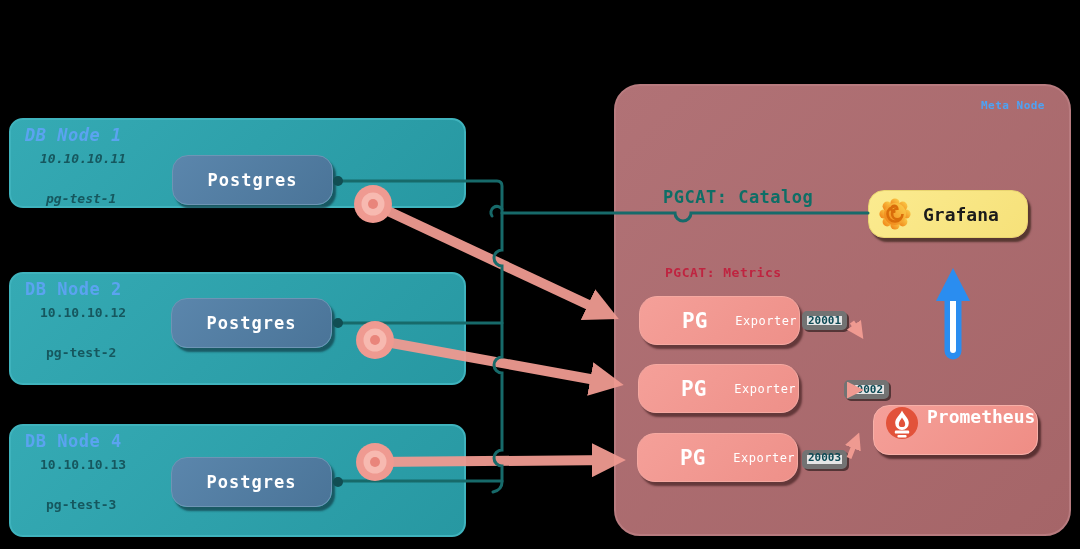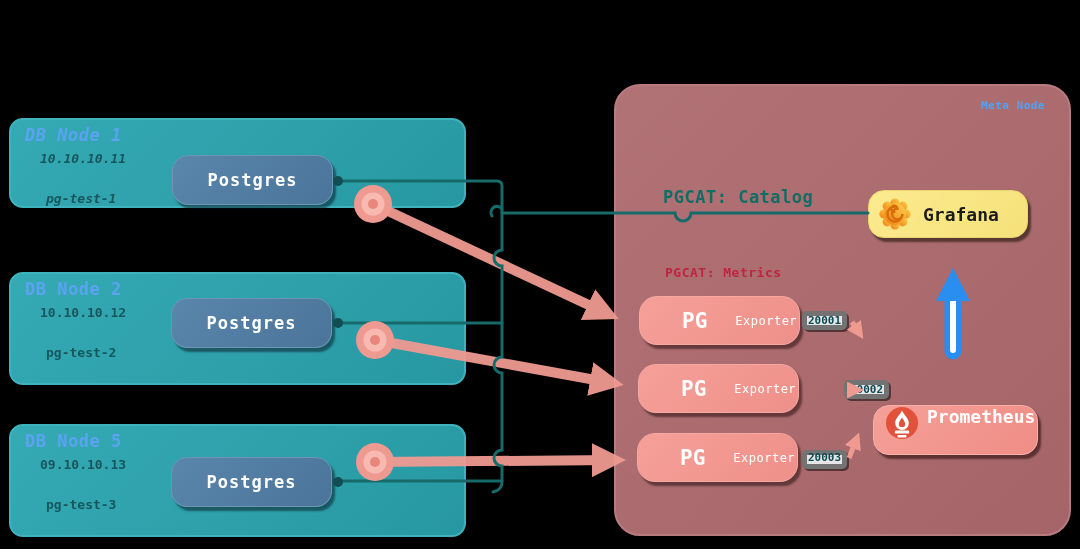--- a/index.html
+++ b/index.html
@@ -101,22 +101,22 @@
     <span class="node-host">pg-test-1</span>
   </div>
 
   <div class="db-node n2">
     <span class="node-title">DB Node 2</span>
     <span class="node-ip">10.10.10.12</span>
     <span class="node-host">pg-test-2</span>
   </div>
 
   <div class="db-node n3">
-    <span class="node-title">DB Node 5</span>
-    <span class="node-ip">09.10.10.13</span>
+    <span class="node-title">DB Node 4</span>
+    <span class="node-ip">10.10.10.13</span>
     <span class="node-host">pg-test-3</span>
   </div>
 
   <div class="pg-box p1">
       <span>Postgres</span>
     </div>
   <div class="pg-box p2">
       <span>Postgres</span>
     </div>
   <div class="pg-box p3">

